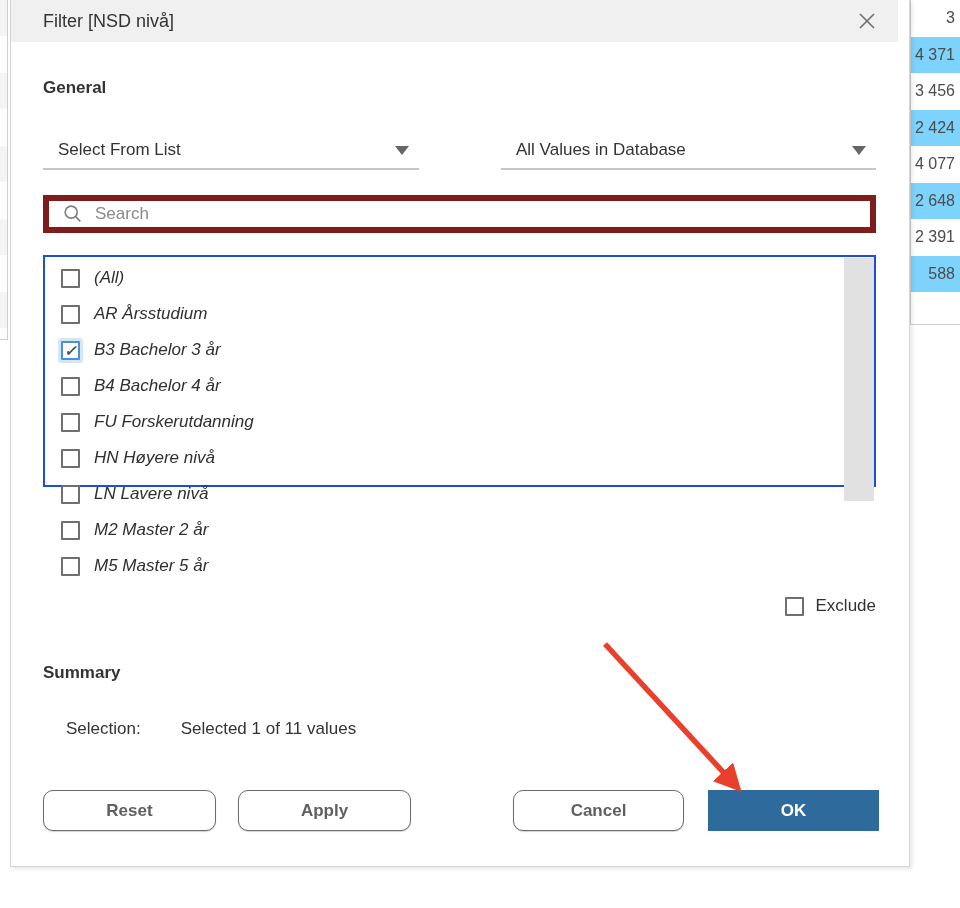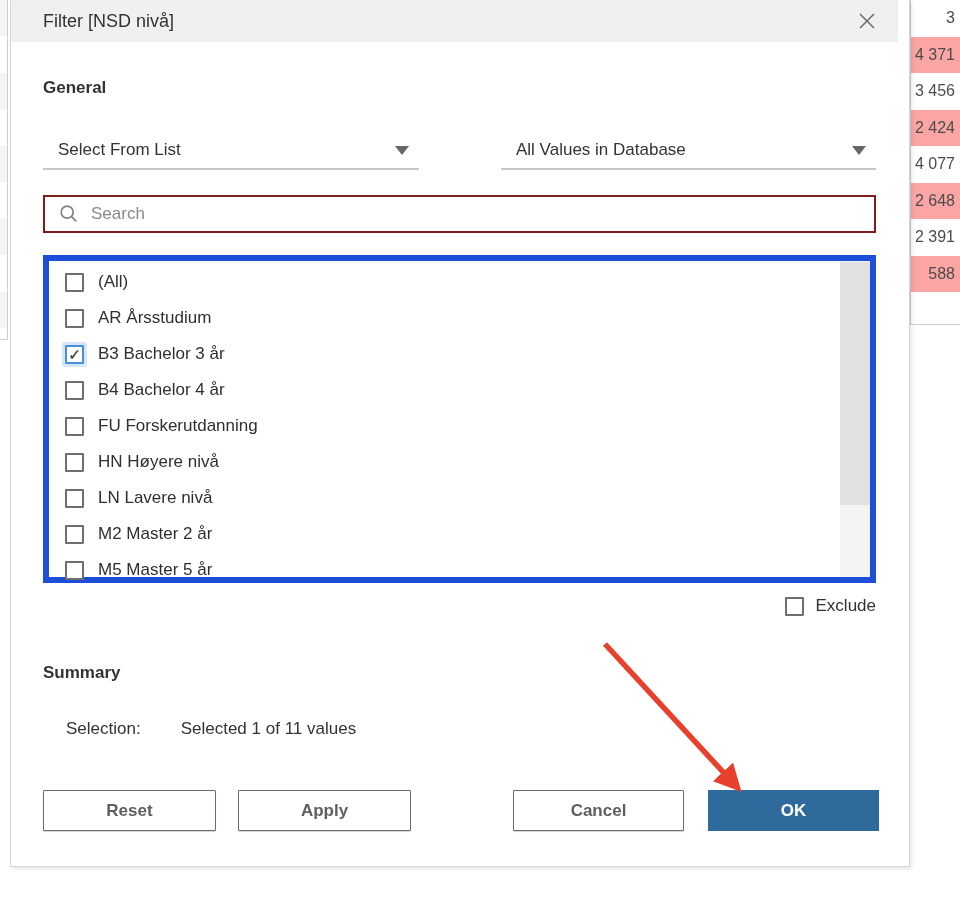--- a/index.html
+++ b/index.html
@@ -13,21 +13,21 @@
     border-right:1px solid #cfcfcf; border-bottom:1px solid #cfcfcf;
   }
   .bg-right {
     position:absolute; left:910px; top:0; width:50px; height:325px;
     border-left:1px solid #cfcfcf; border-bottom:1px solid #cfcfcf; background:#fff;
   }
   .bg-row {
     height:36.5px; line-height:36.5px; text-align:right; padding-right:5px;
     font-size:16px; color:#4c4c4c; white-space:nowrap;
   }
-  .bg-row.stripe { background:#fca5a5; }
+  .bg-row.stripe { background:#7dd3fc; }
 
   
   .dialog {
     position:absolute; left:10px; top:0; width:900px; height:867px;
     background:#fff; border:1px solid #d5d5d5; border-top:none;
     box-shadow:2px 2px 4px rgba(0,0,0,0.10);
   }
   .dlg-header {
     position:absolute; left:0; top:0; right:11px; height:42px; background:#f0f0f0;
     display:flex; align-items:center;
@@ -49,32 +49,32 @@
   .dd1 { left:32px; width:376px; }
   .dd2 { left:490px; width:375px; }
   .dropdown .dd-text { font-size:17px; color:#333; }
   .caret {
     width:0; height:0; border-left:7px solid transparent; border-right:7px solid transparent;
     border-top:9px solid #666;
   }
 
   .searchbox {
     position:absolute; left:32px; top:195px; width:833px; height:38px;
-    border:2px solid #7f1d1d; background:#fff; display:flex; align-items:center; padding-left:14px;
+    border:6px solid #7f1d1d; background:#fff; display:flex; align-items:center; padding-left:14px;
   }
   .searchbox svg { flex:0 0 auto; }
   .searchbox input {
     border:none; outline:none; flex:1; font-family:"Liberation Sans",sans-serif;
     font-size:17px; color:#333; margin-left:12px; background:transparent;
   }
   .searchbox input::placeholder { color:#8a8a8a; opacity:1; }
 
   .listbox {
-    position:absolute; left:32px; top:255px; width:833px; height:328px;
-    border:6px solid #1d4ed8; background:#fff;
+    position:absolute; left:32px; top:255px; width:833px; height:232px;
+    border:2px solid #1d4ed8; background:#fff;font-style:italic;
   }
   .list-items { position:absolute; left:0; top:3px; right:31px; }
   .list-item { height:36px; display:flex; align-items:center; padding-left:16px; cursor:pointer; }
   .cb {
     width:19px; height:19px; border:2px solid #6f6f6f; background:#fff; border-radius:1px;
     display:flex; align-items:center; justify-content:center; flex:0 0 auto;
   }
   .cb.checked {
     border-color:#4a90d9; box-shadow:0 0 0 3px #d4e6f7;
     color:#4f4f4f; font-size:15px; font-weight:bold; line-height:1;
@@ -90,21 +90,21 @@
   .exclude-row {
     position:absolute; top:596px; right:33px; display:flex; align-items:center; cursor:pointer;
   }
   .exclude-row .ex-label { font-size:17px; color:#333; margin-left:12px; }
 
   .selection-row { position:absolute; left:55px; top:719px; display:flex; font-size:17px; color:#333; }
   .selection-row .sel-value { margin-left:40px; }
 
   .btn {
     position:absolute; top:790px; height:41px; background:#fff;
-    border:1.5px solid #6b6b6b; border-radius:1px;
+    border:1.5px solid #6b6b6b; border-radius:10px;
     font-family:"Liberation Sans",sans-serif; font-size:17px; font-weight:bold; color:#5f5f5f;
     cursor:pointer; box-shadow:0 1px 1px rgba(0,0,0,0.18);
   }
   .btn-reset  { left:32px;  width:173px; }
   .btn-apply  { left:227px; width:173px; }
   .btn-cancel { left:502px; width:171px; }
   .btn-ok {
     left:697px; width:171px; background:#2e6b9c; border:none; color:#fff;
     box-shadow:none; border-radius:0;
   }

